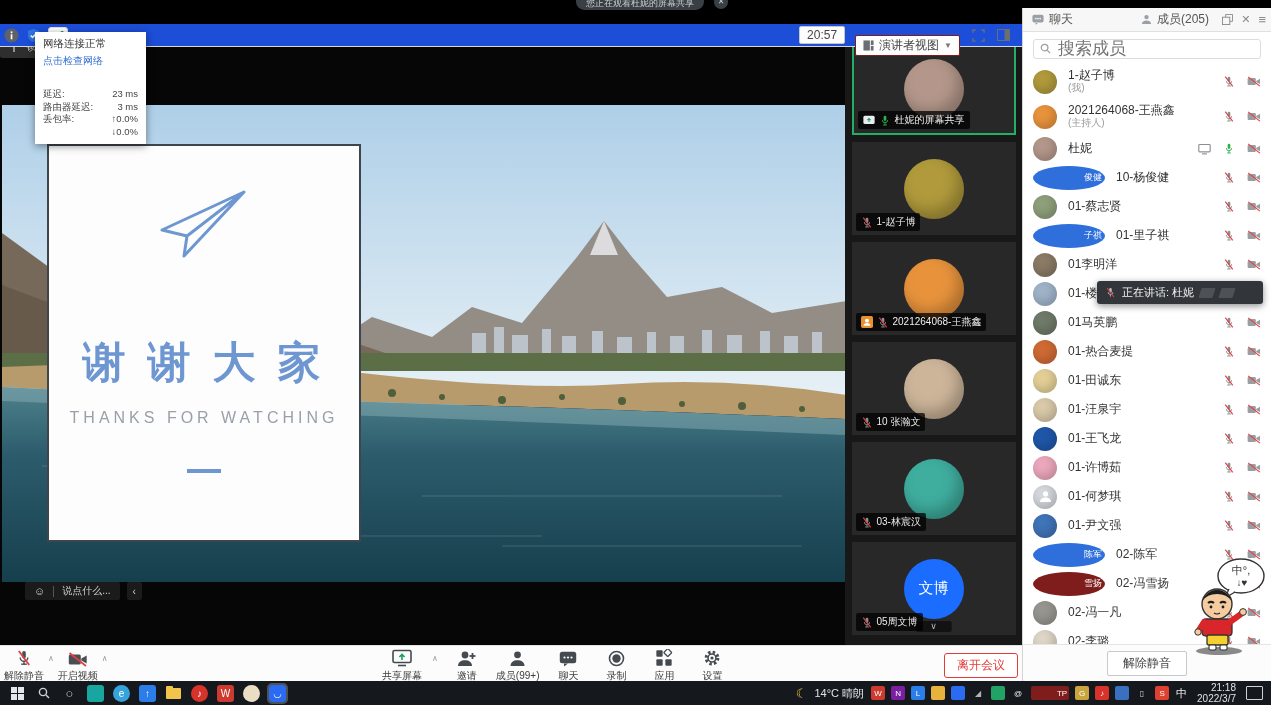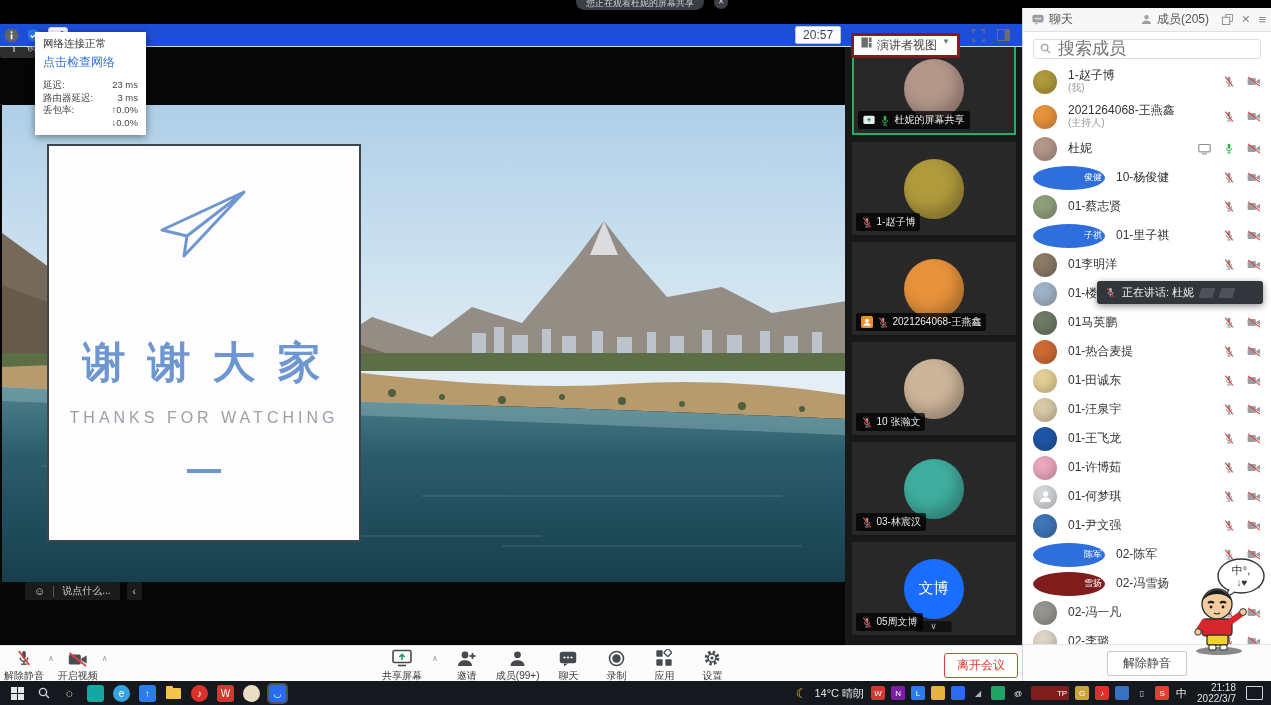--- a/index.html
+++ b/index.html
@@ -11,21 +11,21 @@
       color:#c9ced3;font-size:9px;line-height:20px;padding:0 10px;white-space:nowrap;z-index:5;}
   .watch-pill-x{position:absolute;left:714px;top:-5px;width:14px;height:14px;border-radius:50%;
       background:#3a3f45;color:#c9ced3;font-size:8px;line-height:14px;text-align:center;z-index:5;}
   
   .topbar{position:absolute;left:0;top:24px;width:1022px;height:23px;background:#1d4ed8;
       border-bottom:1px solid #d8d8d8;display:flex;align-items:center;box-sizing:border-box;z-index:4;}
   .tb-left{display:flex;align-items:center;gap:7px;margin-left:4px;}
   .tb-right{margin-left:auto;display:flex;align-items:center;}
   .time-box{border:1px solid #c6c6c6;background:#fdfdfd;font-size:12px;color:#454545;
       padding:1px 7px;border-radius:2px;margin-right:10px;}
-  .view-box{display:flex;gap:5px;border:3px solid #7f1d1d;background:#fdfdfd;
+  .view-box{display:flex;align-items:center;gap:5px;border:1px solid #7f1d1d;background:#fdfdfd;
       font-size:12px;color:#454545;padding:1px 7px;border-radius:2px;margin-right:12px;margin-top:20px;}
   .caret{font-size:8px;color:#777;}
   .tb-ico{margin-right:12px;display:flex;align-items:center;}
   
   .share{position:absolute;left:0;top:31px;width:845px;height:614px;background:#060606;overflow:hidden;}
   .photo{position:absolute;left:2px;top:74px;width:805px;height:477px;}
   .pinbar{position:absolute;left:0;top:3px;width:118px;height:24px;background:#2e2e2e;border-radius:2px;
       display:flex;align-items:center;gap:7px;padding-left:9px;box-sizing:border-box;color:#c3c6c9;font-size:11px;}
   .card{position:absolute;left:45px;top:39px;width:314px;height:398px;background:#fdfdfe;
       border:2px solid #3f454d;display:flex;flex-direction:column;align-items:center;box-sizing:border-box;}
@@ -34,21 +34,21 @@
   .slide-dash{margin-top:42px;width:34px;height:4px;background:#6e97d2;}
   .plane{margin-top:40px;}
   .say-bar{position:absolute;left:25px;top:551px;display:flex;gap:7px;align-items:center;z-index:3;}
   .say-seg{background:rgba(32,32,32,.85);border-radius:2px;color:#cfcfcf;font-size:10px;
       display:flex;align-items:center;gap:8px;padding:2px 9px;height:14px;}
   .say-div{width:1px;height:11px;background:#555;}
   
   .net-popup{position:absolute;left:35px;top:32px;width:111px;background:#fff;z-index:20;
       box-shadow:0 2px 8px rgba(0,0,0,.45);padding:5px 8px 6px;box-sizing:border-box;}
   .net-title{font-size:10.5px;color:#333;margin-bottom:3px;}
-  .net-link{font-size:12px;color:#3370d4;margin-bottom:8px;}
+  .net-link{font-size:10px;color:#3370d4;margin-bottom:20px;}
   .net-row{display:flex;justify-content:space-between;font-size:9.5px;color:#444;line-height:12.5px;}
   
   .thumbcol{position:absolute;left:845px;top:31px;width:177px;height:614px;background:#181818;}
   .chevron-up{color:#8a8a8a;text-align:center;font-size:9px;height:11px;line-height:10px;}
   .thumb{position:relative;width:164px;height:93px;margin:0 auto 7px;background:#282828;box-sizing:border-box;}
   .thumb.active{border:2px solid #23b066;}
   .tav{position:absolute;left:50%;top:50%;transform:translate(-50%,-50%);width:60px;height:60px;border-radius:50%;
       box-shadow:inset -6px -8px 14px rgba(0,0,0,.25);}
   .tav.txt{display:flex;align-items:center;justify-content:center;color:#fff;font-size:15px;box-shadow:none;}
   .tlabel{position:absolute;left:4px;bottom:4px;background:rgba(0,0,0,.74);border-radius:2px;padding:2px 5px;

